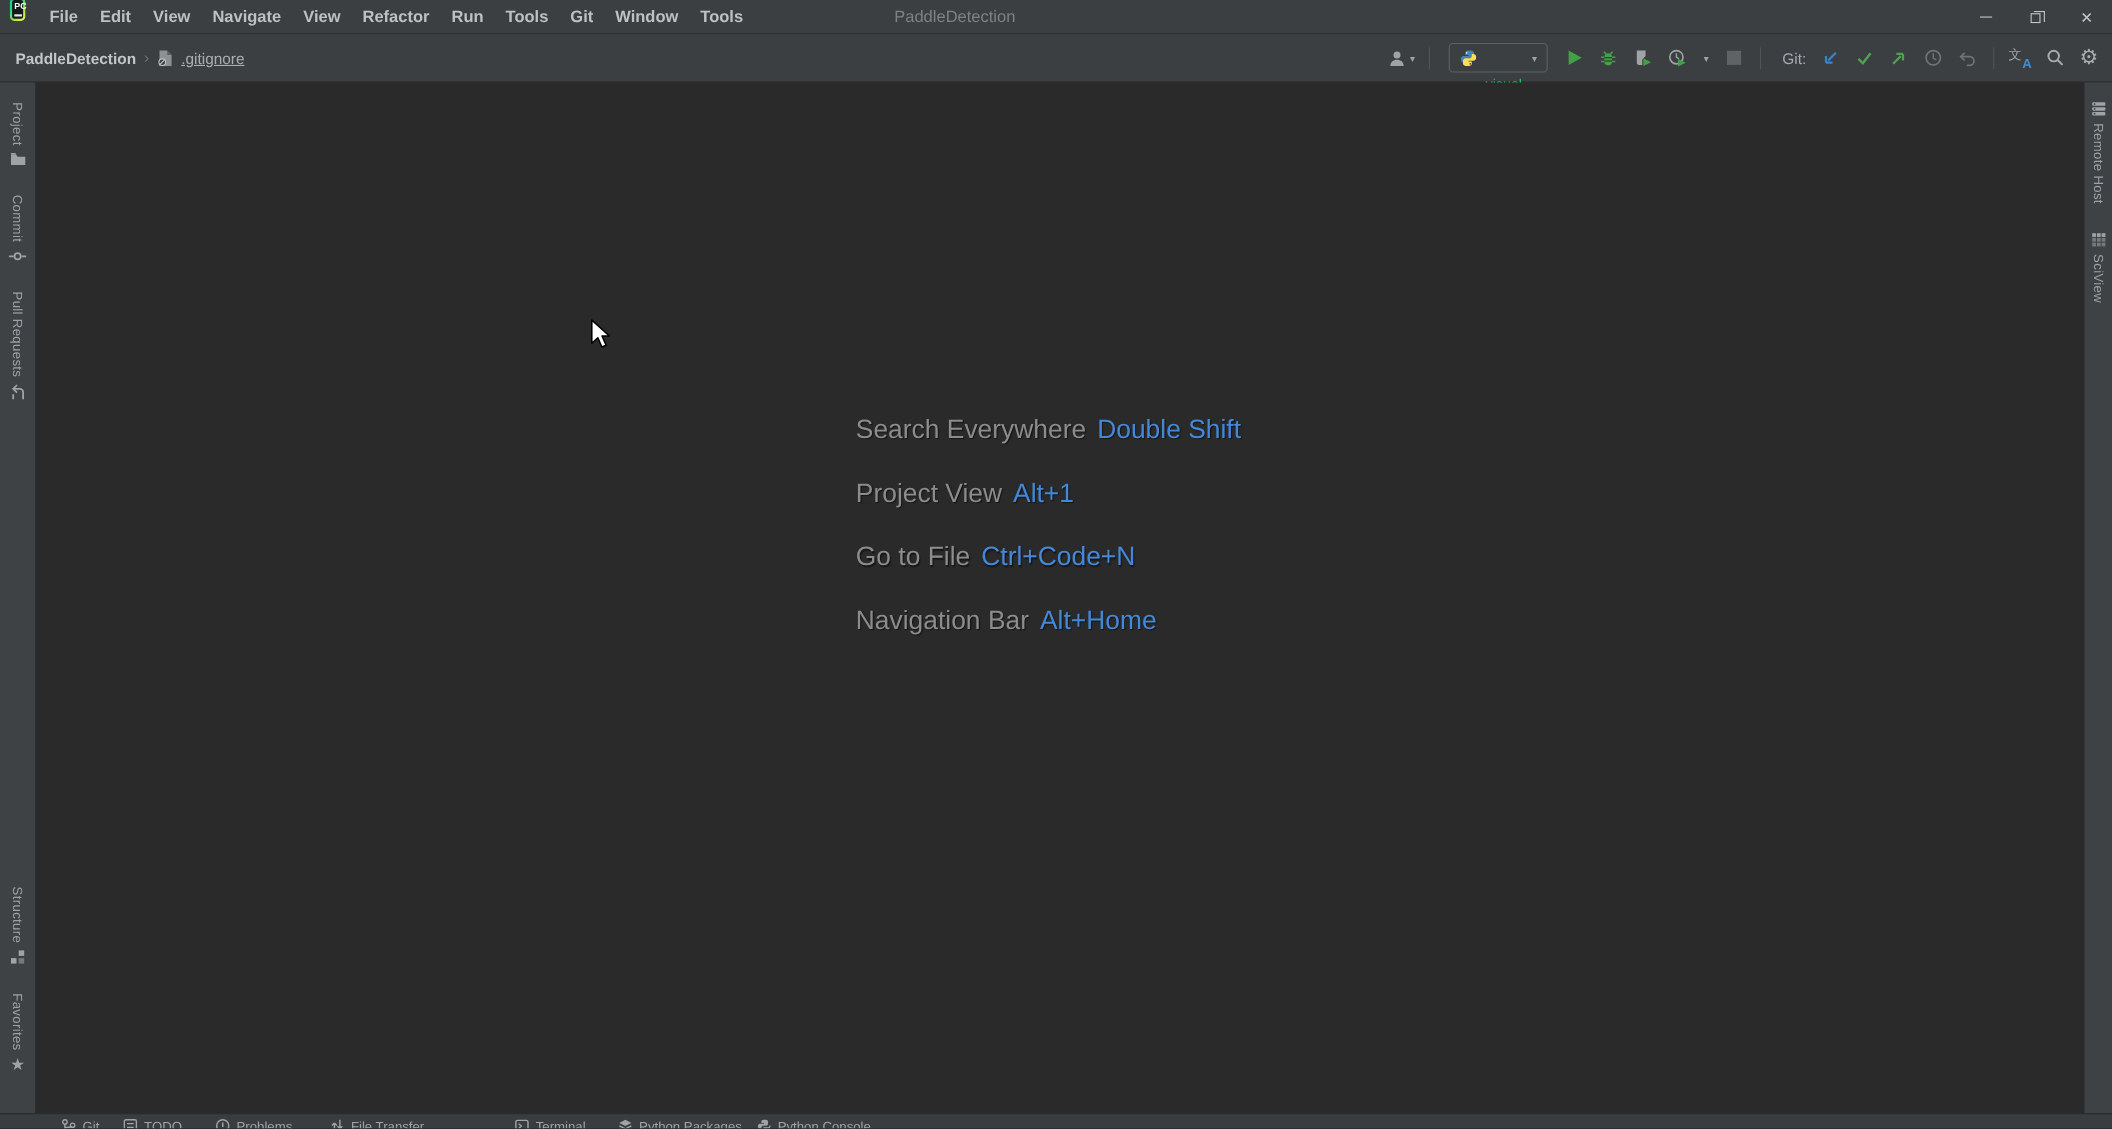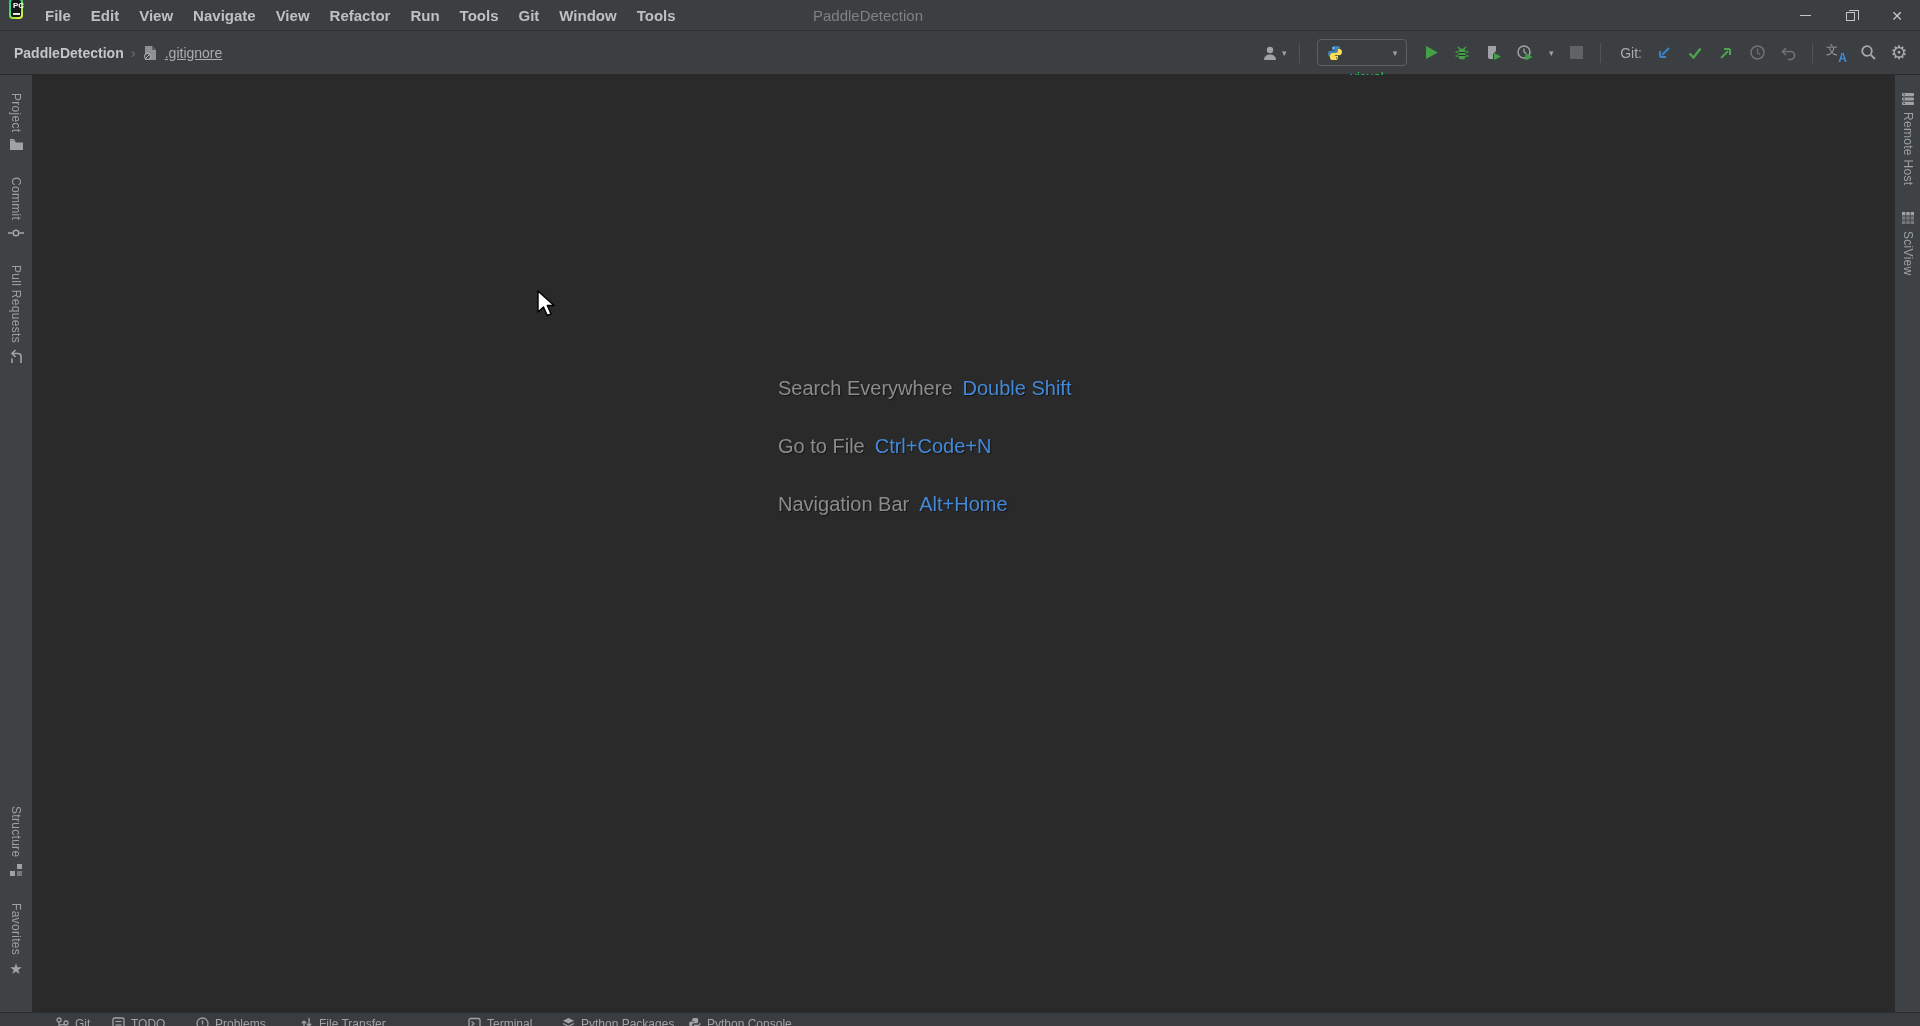--- a/index.html
+++ b/index.html
@@ -76,21 +76,21 @@
   .stripe-right { width:26px; border-left:1px solid #292b2c; padding:17px 0; }
   .stripe-btn { display:flex; flex-direction:column; align-items:center; gap:6px; margin-bottom:26px; }
   .stripe-btn .vtext {
     writing-mode:vertical-rl; font-size:12px; color:#9ca1a5; white-space:nowrap; letter-spacing:.3px;
   }
   .spacer { margin-top:auto; }
   .main { flex:1; position:relative; background:#2a2a2b; }
 
   
   .hints { position:absolute; left:745px; top:302px; }
-  .hint-row { height:58px; font-size:20px; white-space:nowrap; }
+  .hint-row { height:58px; font-size:24px; white-space:nowrap; }
   .hint-label { color:#8c8c8c; text-shadow:1px 1px 1px rgba(0,0,0,.5); }
   .hint-key { color:#4489d8; margin-left:10px; text-shadow:1px 1px 1px rgba(0,0,0,.5); }
 
   
   .bottom-bar {
     height:14px; background:#3a3d3f; border-top:1px solid #292b2c;
     position:relative; overflow:hidden; flex:0 0 auto;
   }
   .bottom-item {
     position:absolute; top:4px; display:flex; align-items:flex-start; gap:6px;
@@ -308,20 +308,23 @@
         <span style="font-size:15px;color:#9fa3a6;line-height:1;">★</span>
       </div>
     </div>
 
     <div class="main">
       <div class="hints">
         <div class="hint-row">
           <span class="hint-label">Search Everywhere</span><span class="hint-key">Double Shift</span>
         </div>
         <div class="hint-row">
+          <span class="hint-label">Project View</span><span class="hint-key">Alt+1</span>
+        </div>
+        <div class="hint-row">
           <span class="hint-label">Go to File</span><span class="hint-key">Ctrl+Code+N</span>
         </div>
         <div class="hint-row">
           <span class="hint-label">Navigation Bar</span><span class="hint-key">Alt+Home</span>
         </div>
       </div>
     </div>
 
     <div class="stripe stripe-right">
       <div class="stripe-btn">

